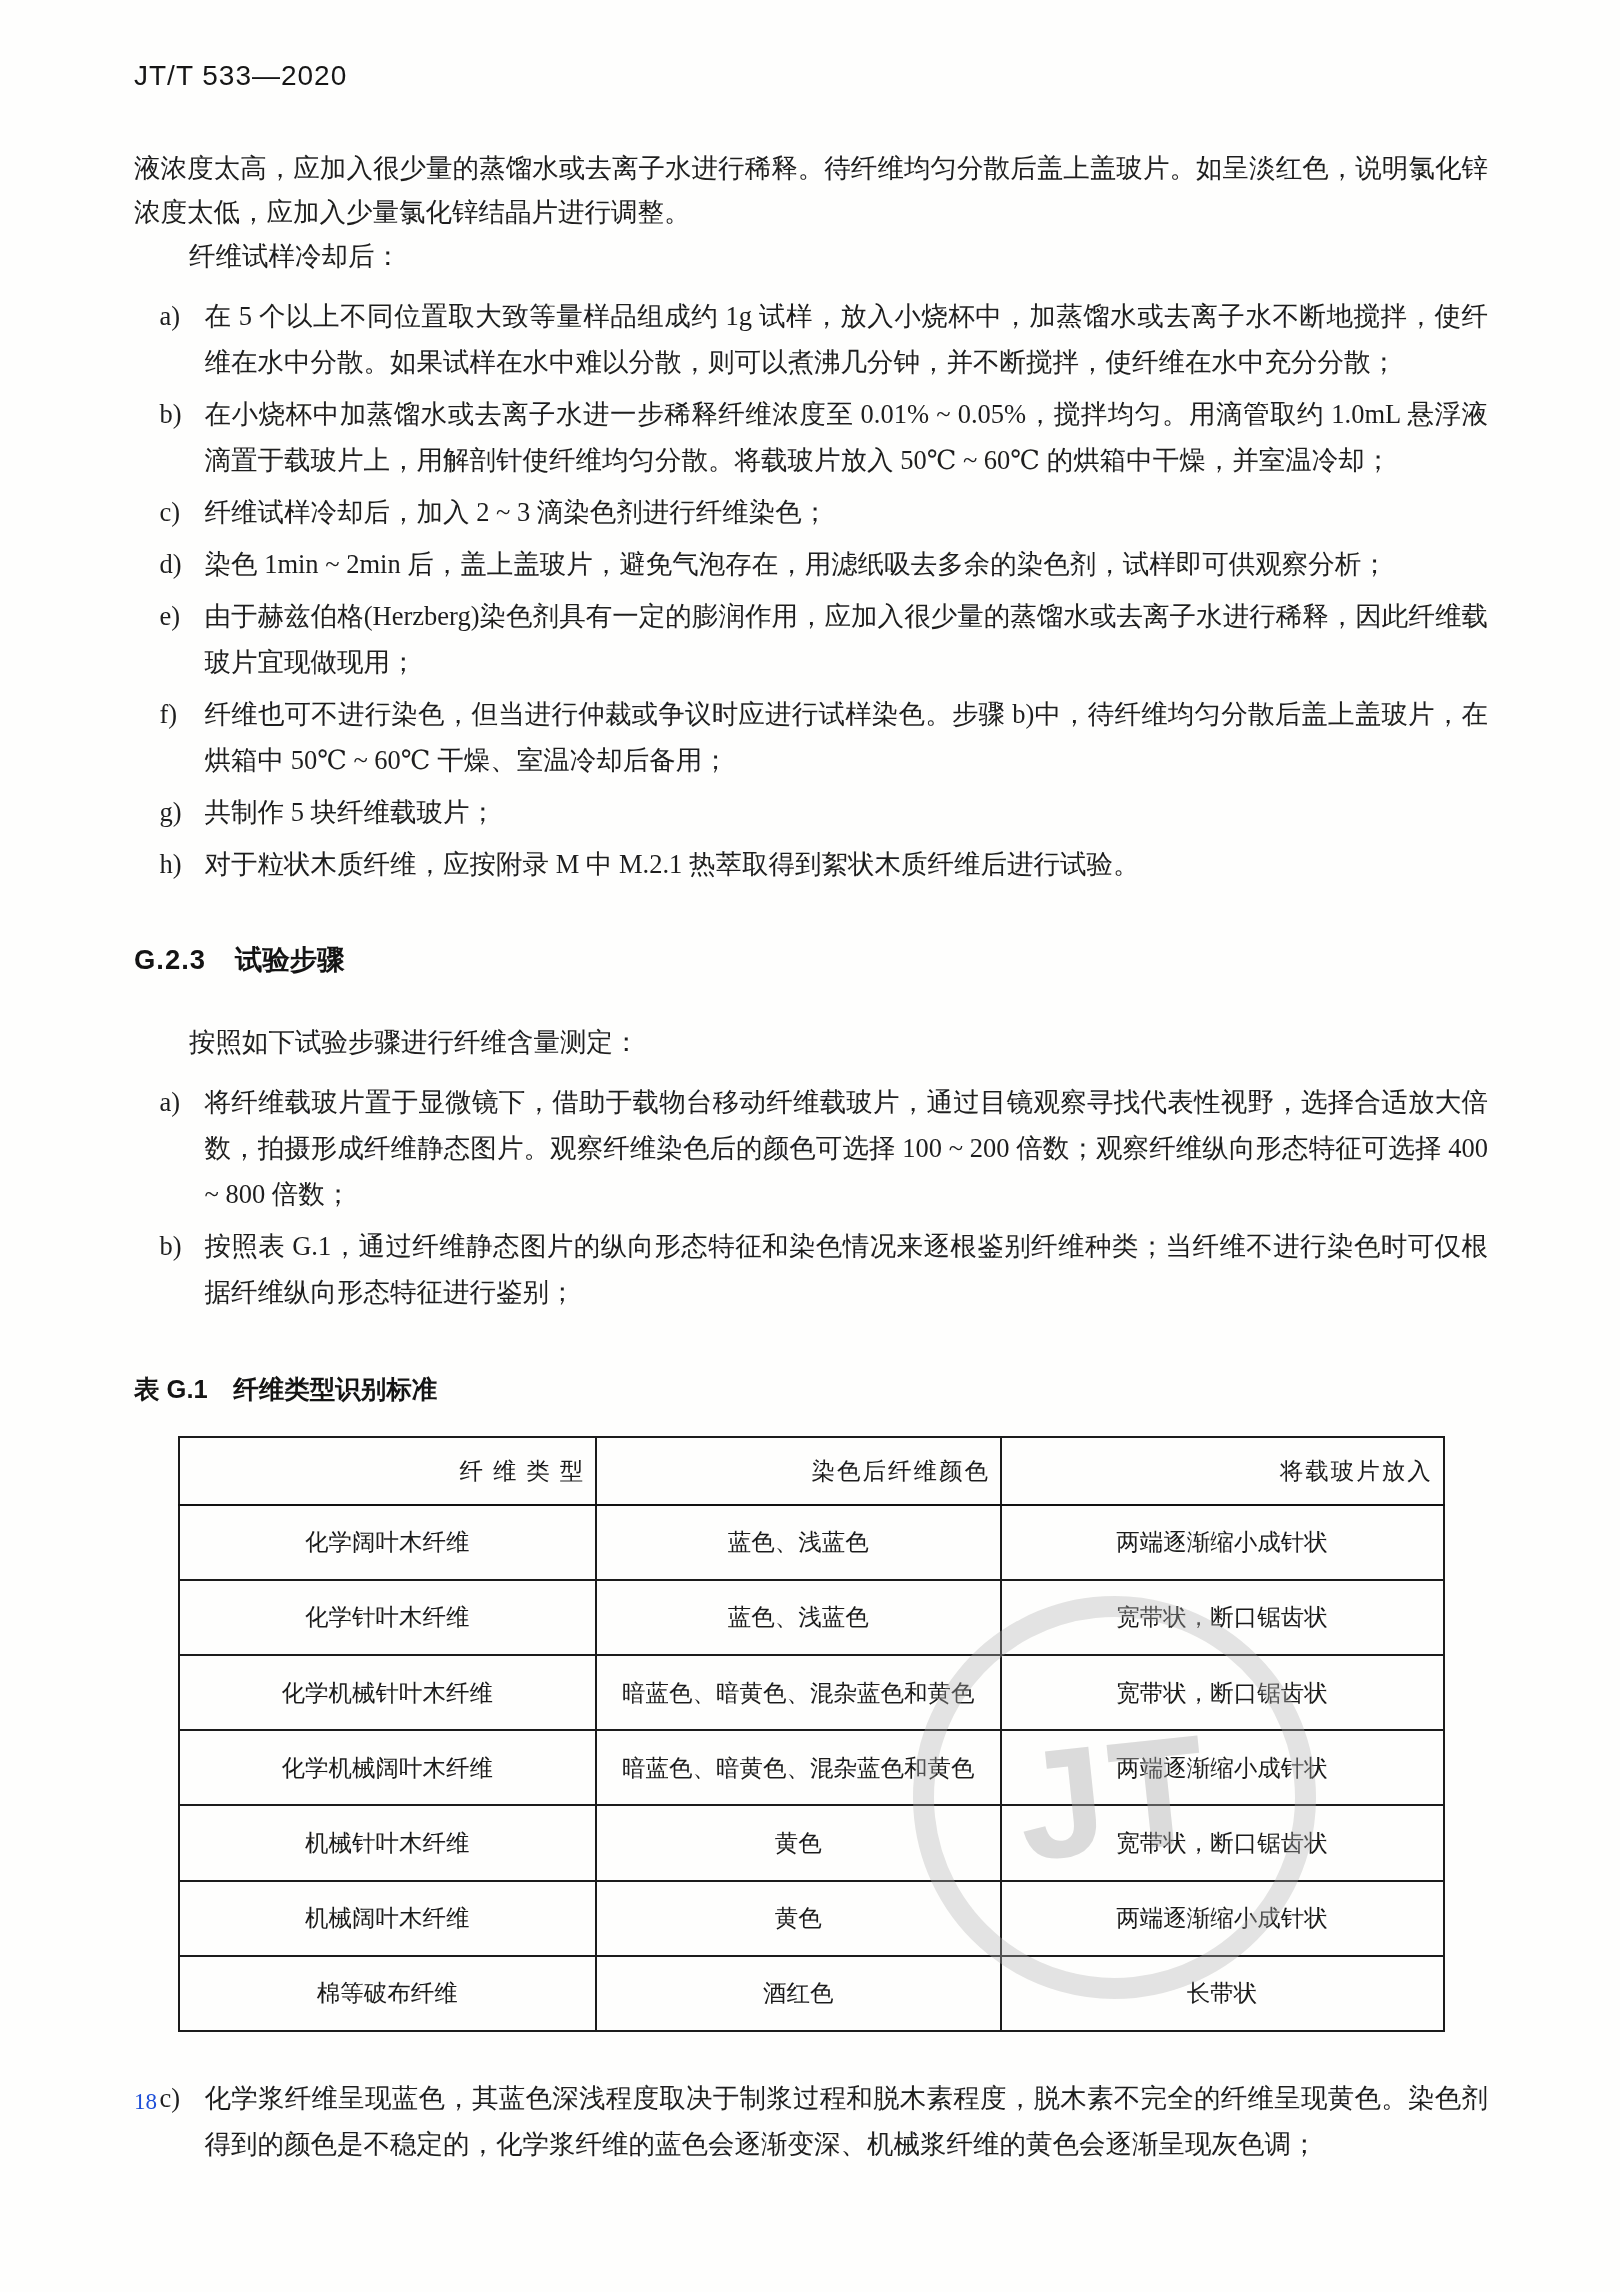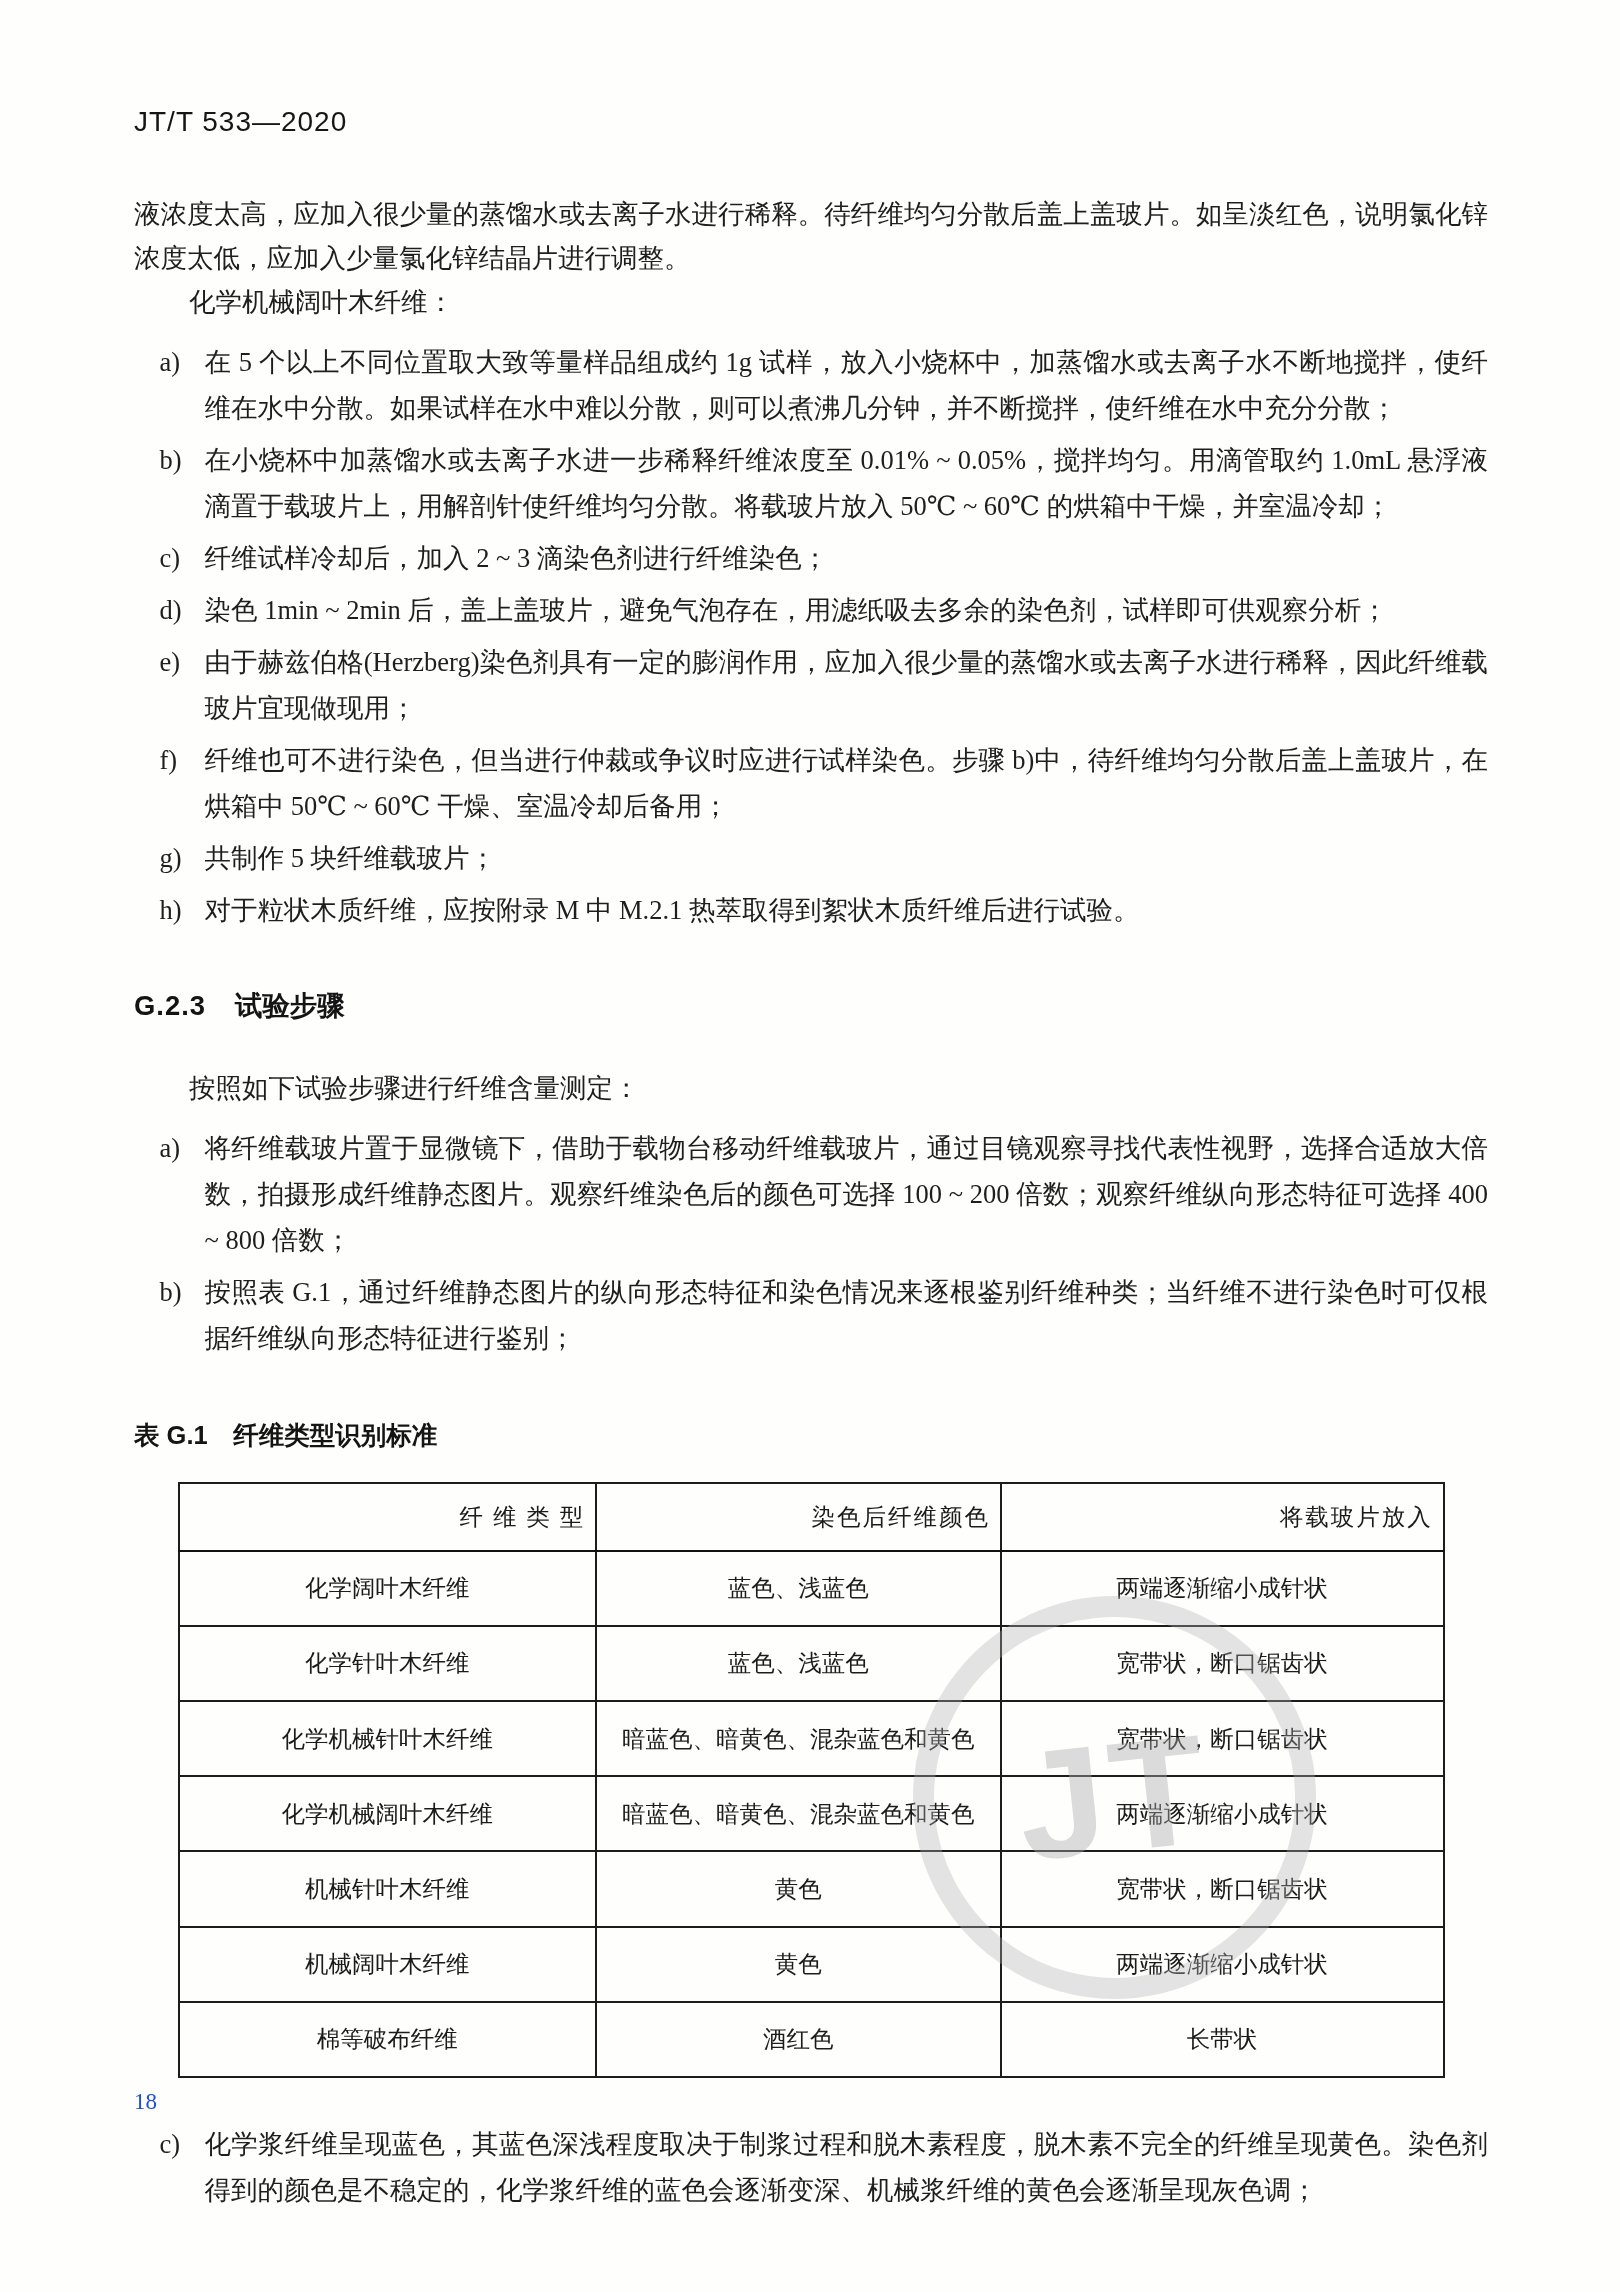--- a/index.html
+++ b/index.html
@@ -2,21 +2,21 @@
 <html><head>
 <meta charset="utf-8">
 <style>
   html,body { margin:0; padding:0; background:#e8e8e8; }
   .page {
     position:relative;
     width:1620px; height:2293px;
     margin:0 auto;
     background:#fefefd;
     box-sizing:border-box;
-    padding:106px 132px 0 134px;
+    padding:60px 132px 0 134px;
     font-family:"Liberation Serif","DejaVu Serif",serif;
     color:#1e1e1e;
     overflow:hidden;
   }
   .doc-header {
     font-family:"Liberation Sans","DejaVu Sans",sans-serif;
     font-size:28px; letter-spacing:1px; color:#161616;
     margin-bottom:55px;
   }
   .para {
@@ -93,21 +93,21 @@
 </head>
 <body>
 
 <div class="page">
 
   <div class="doc-header">JT/T 533—2020</div>
 
   <p class="para">液浓度太高，应加入很少量的蒸馏水或去离子水进行稀释。待纤维均匀分散后盖上盖玻片。如呈淡红色，说明氯化锌浓度太低，应加入少量氯化锌结晶片进行调整。</p>
 
 
-  <p class="list-intro">化学机械阔叶木纤维：</p>
+  <p class="list-intro">纤维试样冷却后：</p>
 
   <div class="olist">
     <div class="li">
       <span class="li-label">a)</span>
       <span class="li-text">在 5 个以上不同位置取大致等量样品组成约 1g 试样，放入小烧杯中，加蒸馏水或去离子水不断地搅拌，使纤维在水中分散。如果试样在水中难以分散，则可以煮沸几分钟，并不断搅拌，使纤维在水中充分分散；</span>
     </div>
     <div class="li">
       <span class="li-label">b)</span>
       <span class="li-text">在小烧杯中加蒸馏水或去离子水进一步稀释纤维浓度至 0.01% ~ 0.05%，搅拌均匀。用滴管取约 1.0mL 悬浮液滴置于载玻片上，用解剖针使纤维均匀分散。将载玻片放入 50℃ ~ 60℃ 的烘箱中干燥，并室温冷却；</span>
     </div>

